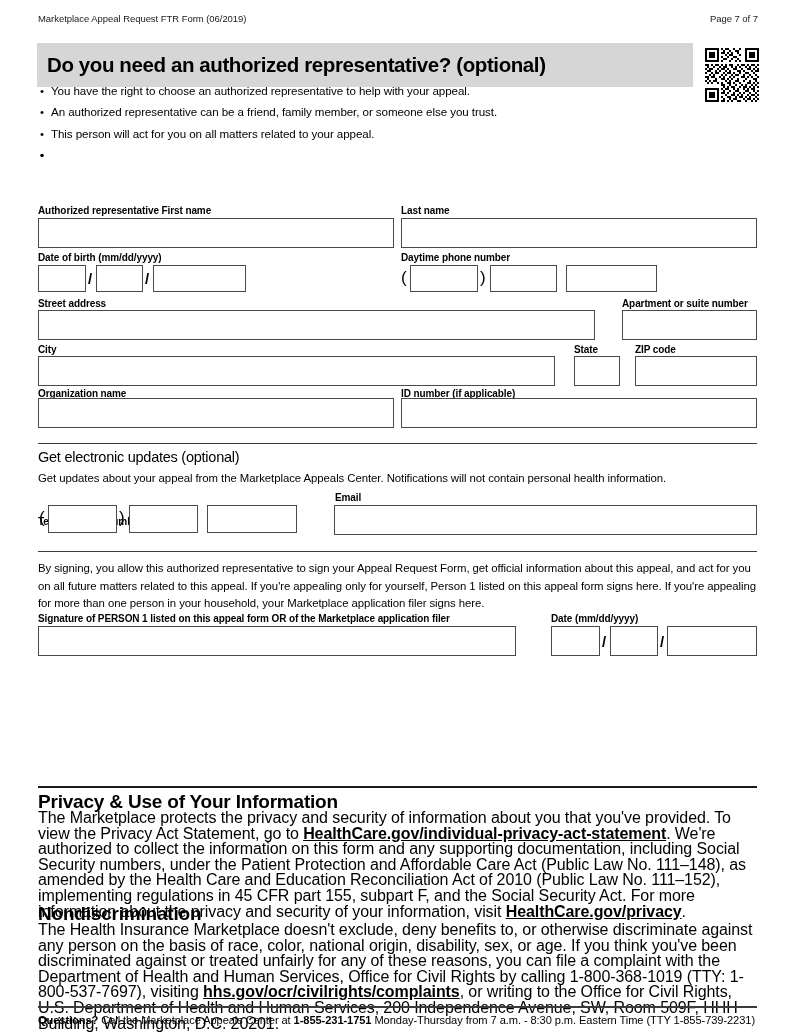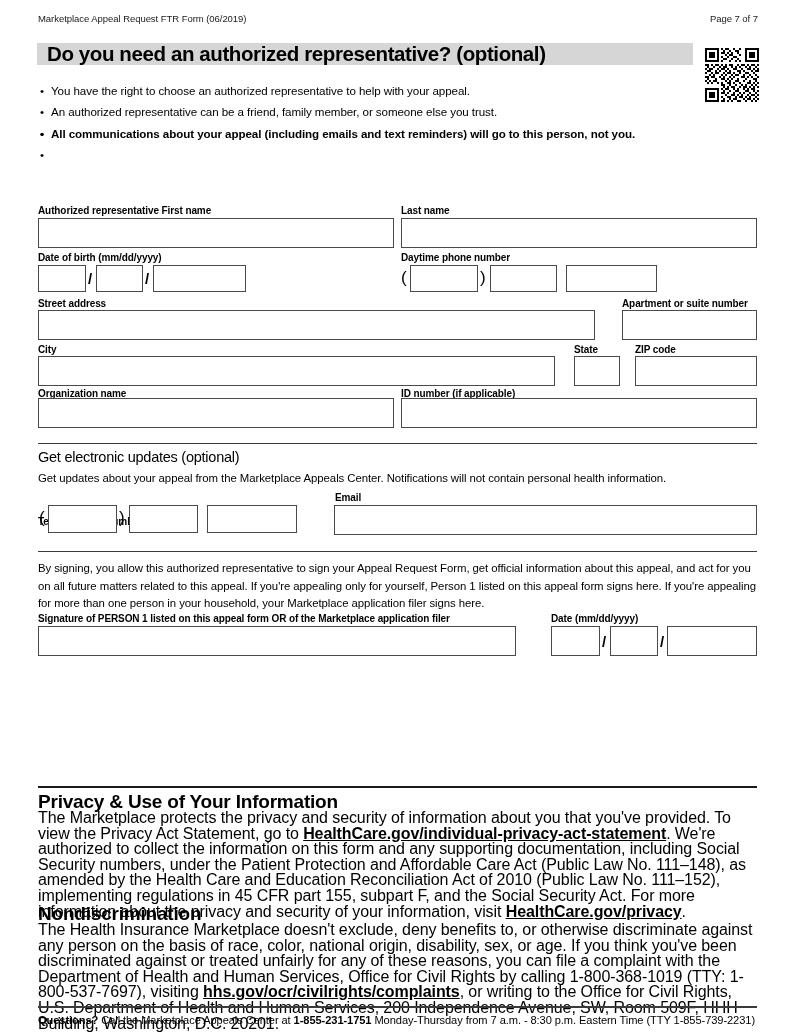--- a/index.html
+++ b/index.html
@@ -34,21 +34,21 @@
   }
   .runhead-left  { left: 38px; }
   .runhead-right { right: 42px; }
 
   
   .banner {
     position: absolute;
     left: 37px;
     top: 43px;
     width: 656px;
-    height: 22px;
+    height: 44px;
     background: #d6d6d6;
     display: flex;
     align-items: center;
   }
   .banner-title {
     font-size: 20.5px;
     font-weight: bold;
     letter-spacing: -0.4px;
     padding-left: 10px;
     white-space: nowrap;
@@ -377,22 +377,22 @@
         <rect x="21" y="27" width="1" height="1"></rect>
           <rect x="24" y="27" width="1" height="1"></rect>
           <rect x="26" y="27" width="1" height="1"></rect>
       </g>
     </svg>
   </div>
 
   <div class="bullets">
     <div class="bullet"><span class="dot">•</span><span>You have the right to choose an authorized representative to help with your appeal.</span></div>
     <div class="bullet"><span class="dot">•</span><span>An authorized representative can be a friend, family member, or someone else you trust.</span></div>
-    <div class="bullet"><span class="dot">•</span></div>
-    <div class="bullet strong"><span class="dot">•</span><span>All communications about your appeal (including emails and text reminders) will go to this person, not you.</span></div>
+    <div class="bullet"><span class="dot">•</span><span>This person will act for you on all matters related to your appeal.</span></div>
+    <div class="bullet strong"><span class="dot">•</span></div>
     <div class="bullet"><span class="dot">•</span></div>
   </div>
 
   <div class="flabel" style="left:38px; top:205px;">Authorized representative First name</div>
   <div class="fbox" style="left:38px; top:218px; width:356px; height:30px;"></div>
 
   <div class="flabel" style="left:401px; top:205px;">Last name</div>
   <div class="fbox" style="left:401px; top:218px; width:356px; height:30px;"></div>
 
   <div class="flabel" style="left:38px; top:252px;">Date of birth (mm/dd/yyyy)</div>

